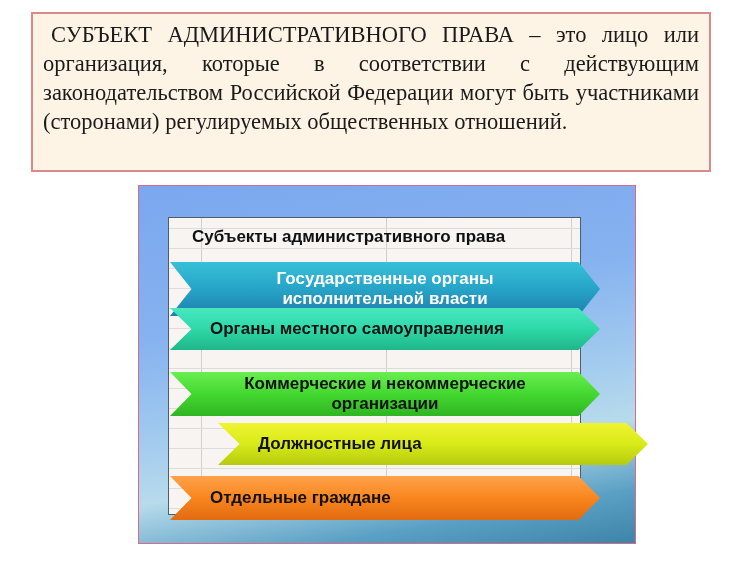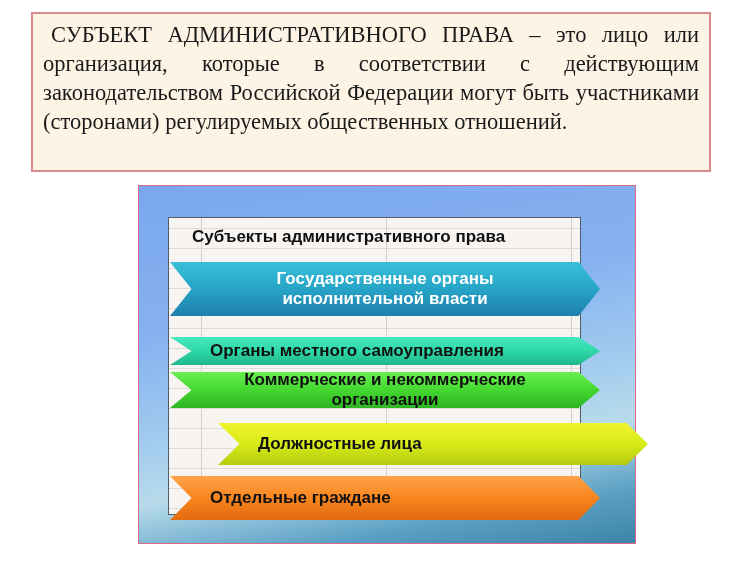--- a/index.html
+++ b/index.html
@@ -41,22 +41,22 @@
   }
 
   .arrow-item {
     position: absolute; left: 170px; width: 430px;
     clip-path: polygon(0 0, 95% 0, 100% 50%, 95% 100%, 0 100%, 5% 50%);
     display: flex; align-items: center; 
     text-align: center; font-weight: bold; font-size: 17px; line-height: 20px;
   }
   .arrow-item .arrow-label { padding: 0 40px; }
   .arrow-1 { top: 262px; height: 54px; background: linear-gradient(180deg, #38c0d8 0%, #26a4c7 50%, #1f7fae 100%); color: #ffffff; }
-  .arrow-2 { top: 337px; height: 28px; background: linear-gradient(180deg, #48e8c0 0%, #2ed8a8 50%, #1fb68a 100%); color: #111; }
-  .arrow-3 { top: 372px; height: 36px; background: linear-gradient(180deg, #68ee50 0%, #44d830 50%, #2fb522 100%); color: #111; }
+  .arrow-2 { top: 308px; height: 42px; background: linear-gradient(180deg, #48e8c0 0%, #2ed8a8 50%, #1fb68a 100%); color: #111; }
+  .arrow-3 { top: 372px; height: 44px; background: linear-gradient(180deg, #68ee50 0%, #44d830 50%, #2fb522 100%); color: #111; }
   .arrow-4 { top: 423px; height: 42px; background: linear-gradient(180deg, #f0f430 0%, #d8ea18 50%, #b6cb10 100%); color: #111; margin-left: 48px; }
   .arrow-5 { top: 476px; height: 44px; background: linear-gradient(180deg, #ffa24a 0%, #f8861e 50%, #e26a10 100%); color: #111; }
 </style>
 </head>
 <body>
 
 <div class="definition-box">
   <span class="def-first">СУБЪЕКТ АДМИНИСТРАТИВНОГО ПРАВА – это лицо или организация, которые в соответствии с действующим законодательством Российской Федерации могут быть участниками (сторонами) регулируемых общественных отношений.</span>
 </div>
 

